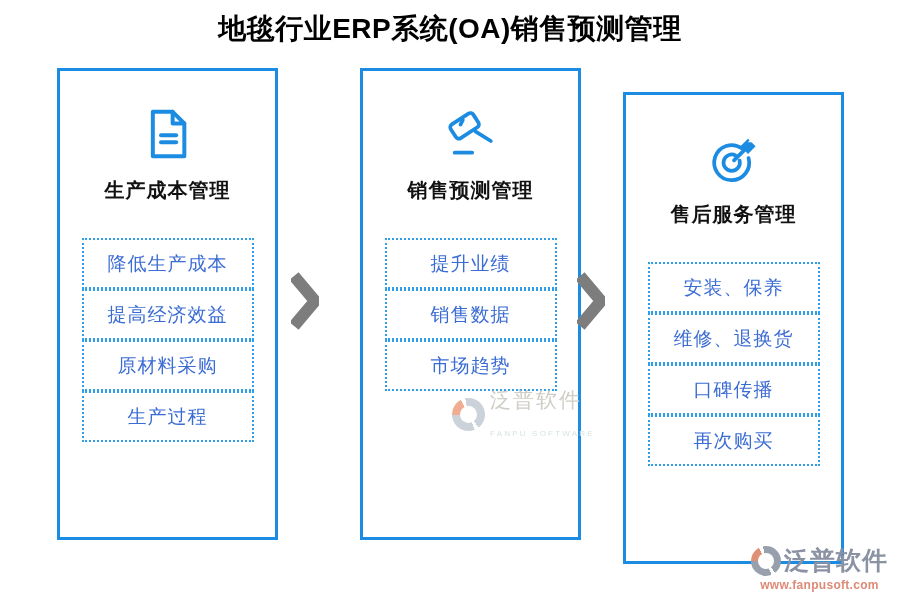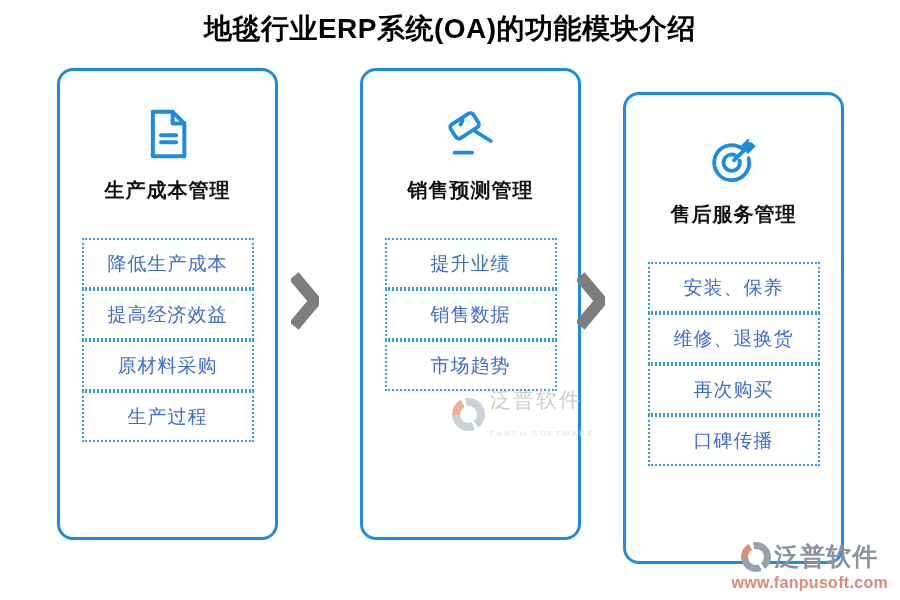--- a/index.html
+++ b/index.html
@@ -7,21 +7,21 @@
     position:relative;width:900px;height:600px;background:#ffffff;overflow:hidden;
     font-family:"Liberation Sans","DejaVu Sans",sans-serif;
   }
   .page-title{
     position:absolute;top:10px;left:0;width:100%;margin:0;text-align:center;
     font-size:28px;font-weight:bold;color:#000;letter-spacing:0.5px;
   }
   
   .card{
     position:absolute;top:68px;width:221px;height:472px;box-sizing:border-box;
-    border:3px solid #1b8ce2;border-radius:16px;background:#fff;
+    border:3px solid #1b8ce2;border-radius:0;background:#fff;
     display:flex;flex-direction:column;align-items:center;padding-top:34px;
   }
   .card-1{left:57px;} .card-2{left:360px;} .card-3{left:623px;margin-top:24px;}
   .card-icon{width:58px;height:58px;display:flex;align-items:center;justify-content:center;}
   .card-title{
     margin:14px 0 0 0;font-size:20px;font-weight:bold;color:#111;letter-spacing:1px;
     font-family:"Liberation Serif","DejaVu Serif",serif;
   }
   .items{margin-top:34px;display:flex;flex-direction:column;}
   .item{
@@ -46,28 +46,28 @@
     font-family:"Liberation Serif","DejaVu Serif",serif;}
   .wm-sub{font-size:8px;color:#d7e4e2;letter-spacing:2.2px;margin-top:19px;}
   
   .footer-logo{position:absolute;right:12px;bottom:8px;display:flex;flex-direction:column;align-items:center;}
   .fl-row{display:flex;align-items:center;gap:3px;}
   .logo-mark{width:30px;height:30px;border-radius:50%;position:relative;flex:0 0 auto;
     background:conic-gradient(from -90deg,#dd9076 0 62deg,#ffffff 62deg 78deg,#99a0ad 78deg 232deg,#ffffff 232deg 248deg,#99a0ad 248deg 360deg);}
   .logo-mark::after{content:"";position:absolute;inset:7px;background:#fff;border-radius:50%;}
   .fl-name{font-size:25px;font-weight:bold;color:#8b92a3;letter-spacing:1px;
     font-family:"Liberation Serif","DejaVu Serif",serif;}
-  .fl-url{font-size:16px;font-weight:bold;color:#dd8a76;margin-top:1px;letter-spacing:0.3px;}
+  .fl-url{font-size:12px;font-weight:bold;color:#dd8a76;margin-top:1px;letter-spacing:0.3px;}
 </style>
 </head>
 <body>
 
 <div class="stage">
 
-  <h1 class="page-title">地毯行业ERP系统(OA)的功能模块介绍</h1>
+  <h1 class="page-title">地毯行业ERP系统(OA)销售预测管理</h1>
 
   <section class="card card-1">
     <span class="card-icon">
       <svg width="56" height="56" viewBox="0 0 48 48">
         <g fill="none" stroke="#1b8ce2" stroke-width="3.4" stroke-linejoin="round" stroke-linecap="round">
           <path d="M11 5 h17 l10 10 v28 h-27 z"></path>
           <path d="M28 5 v10 h10"></path>
           <line x1="18" y1="25" x2="31" y2="25"></line>
           <line x1="18" y1="31" x2="31" y2="31"></line>
         </g>
@@ -122,22 +122,22 @@
           <line x1="24" y1="26" x2="33" y2="17"></line>
         </g>
         <polygon points="36,7.5 42.5,14 36,20.5 29.5,14" fill="#1b8ce2"></polygon>
         <polygon points="40,5.5 44.5,10.5 36,10.5" fill="#ffffff"></polygon>
       </svg>
     </span>
     <h2 class="card-title">售后服务管理</h2>
     <div class="items">
       <div class="item">安装、保养</div>
       <div class="item">维修、退换货</div>
+      <div class="item">口碑传播</div>
       <div class="item">再次购买</div>
-      <div class="item">口碑传播</div>
     </div>
   </section>
 
   <div class="watermark">
     <span class="wm-mark"></span>
     <span class="wm-text">
       <span class="wm-name">泛普软件</span>
       <span class="wm-sub">FANPU SOFTWARE</span>
     </span>
   </div>

